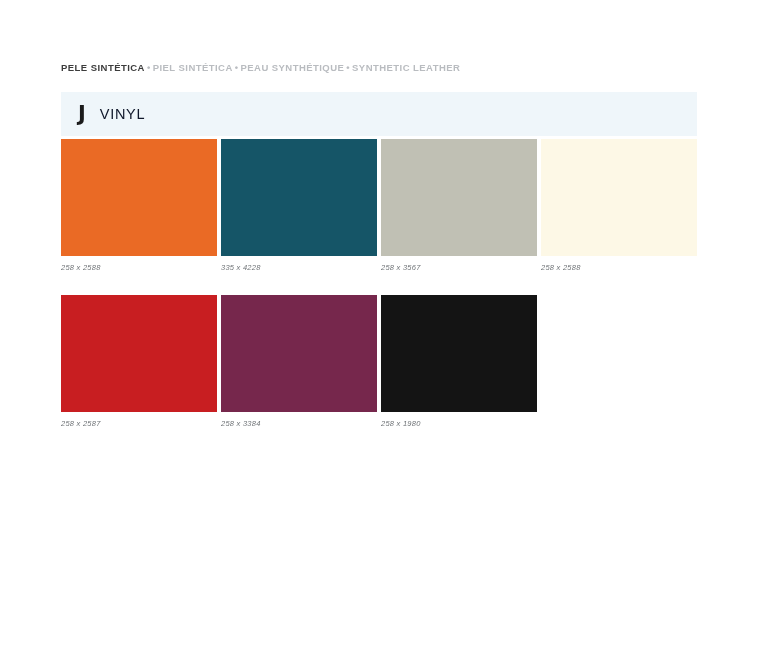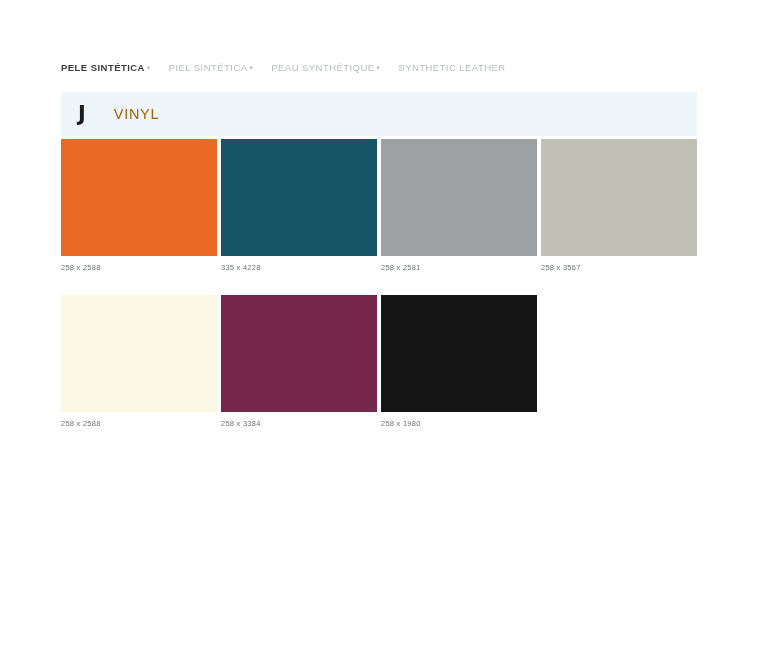--- a/index.html
+++ b/index.html
@@ -36,22 +36,21 @@
     font-weight: bold;
     margin-top: 28px;
   }
   .cat-sep {
     color: #b9bcc0;
     font-weight: bold;
     padding: 0 2px;
   }
   .cat-secondary {
     color: #b9bcc0;
-    font-weight: normal;
-    margin-left: 16px;
+    font-weight: bold;
   }
 
   
   .brand-banner {
     position: absolute;
     left: 61px;
     top: 92px;
     width: 636px;
     height: 44px;
     background: #eff6fa;
@@ -60,39 +59,40 @@
   }
   .brand-logo {
     margin-left: 17px;
     font-family: "DejaVu Sans", sans-serif;
     font-size: 21px;
     font-weight: bold;
     color: #1b1b1b;
     line-height: 1;
   }
   .brand-name {
-    margin-left: 28px;
+    margin-left: 14px;
     font-size: 14.5px;
-    color: #a16207;
+    color: #0f172a;
     letter-spacing: 0.7px;
     line-height: 1;
   }
 
   
   .swatch-grid {
     position: absolute;
     left: 61px;
     top: 139px;
     width: 640px;
     display: flex;
     flex-wrap: wrap;
   }
   .swatch-cell {
     width: 160px;
     margin-bottom: 22px;
+    font-style: italic;
   }
   .swatch-chip {
     width: 156px;
     height: 117px;
     box-sizing: border-box;
   }
   .swatch-chip.bordered {
     border: 1px solid #c3c3c3;
   }
   .swatch-code {
@@ -120,30 +120,30 @@
   <div class="swatch-grid">
       <div class="swatch-cell">
         <div class="swatch-chip" style="background: rgb(234, 106, 37);"></div>
         <div class="swatch-code">258 x 2588</div>
       </div>
       <div class="swatch-cell">
         <div class="swatch-chip" style="background: rgb(21, 85, 103);"></div>
         <div class="swatch-code">335 x 4228</div>
       </div>
       <div class="swatch-cell">
-        <div class="swatch-chip" style="background: rgb(158, 161, 163);"></div>
-        <div class="swatch-code">258 x 2581</div>
-      </div>
-      <div class="swatch-cell">
         <div class="swatch-chip" style="background: rgb(192, 192, 180);"></div>
         <div class="swatch-code">258 x 3567</div>
       </div>
       <div class="swatch-cell">
         <div class="swatch-chip" style="background: rgb(253, 248, 230);"></div>
         <div class="swatch-code">258 x 2588</div>
+      </div>
+      <div class="swatch-cell">
+        <div class="swatch-chip" style="background: rgb(200, 30, 33);"></div>
+        <div class="swatch-code">258 x 2587</div>
       </div>
       <div class="swatch-cell">
         <div class="swatch-chip" style="background: rgb(118, 39, 76);"></div>
         <div class="swatch-code">258 x 3384</div>
       </div>
       <div class="swatch-cell">
         <div class="swatch-chip" style="background: rgb(20, 20, 20);"></div>
         <div class="swatch-code">258 x 1980</div>
       </div>
     </div>

